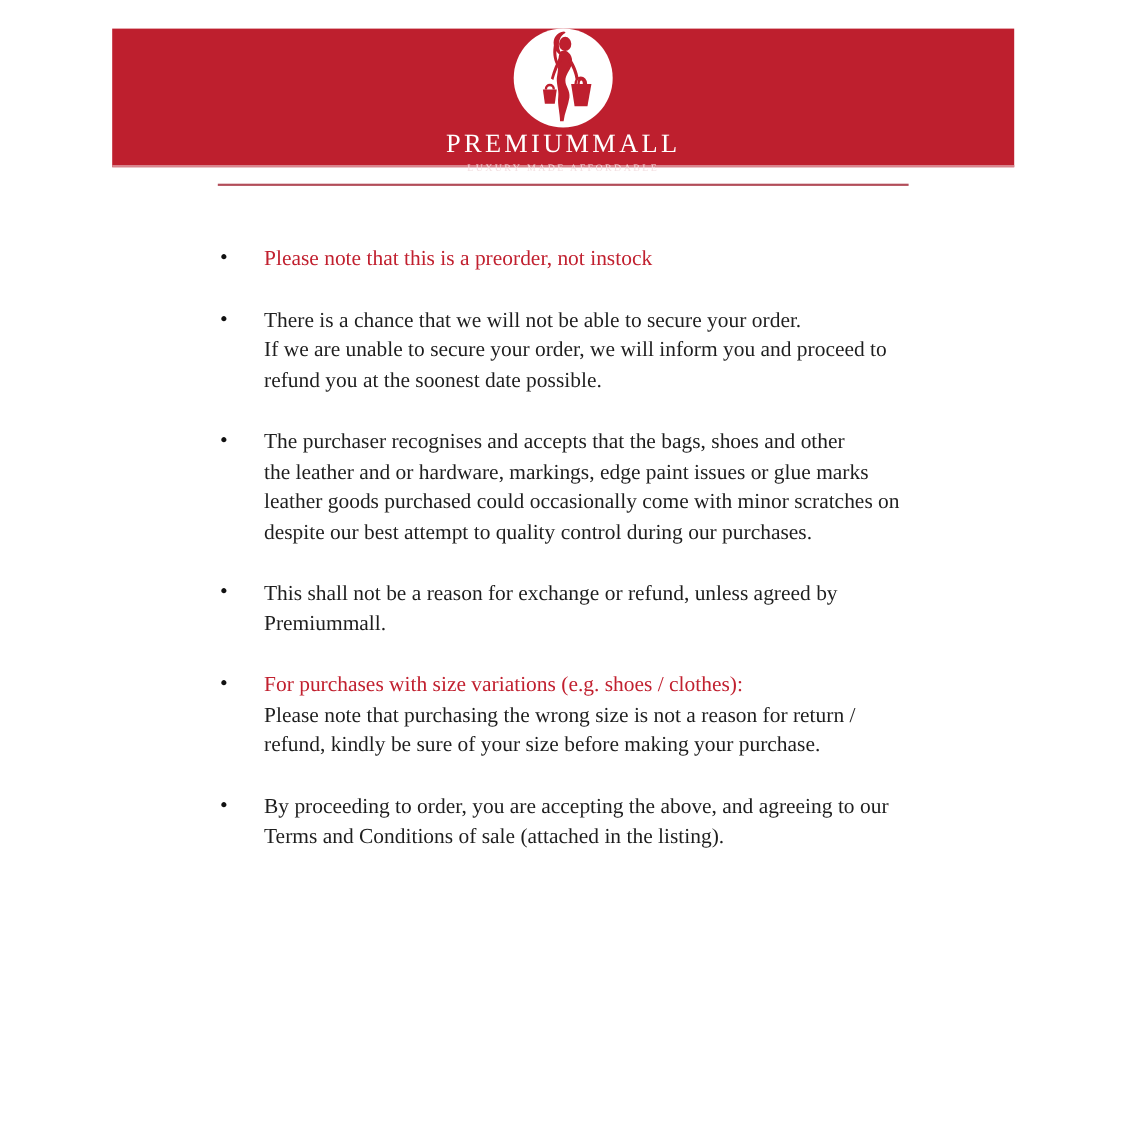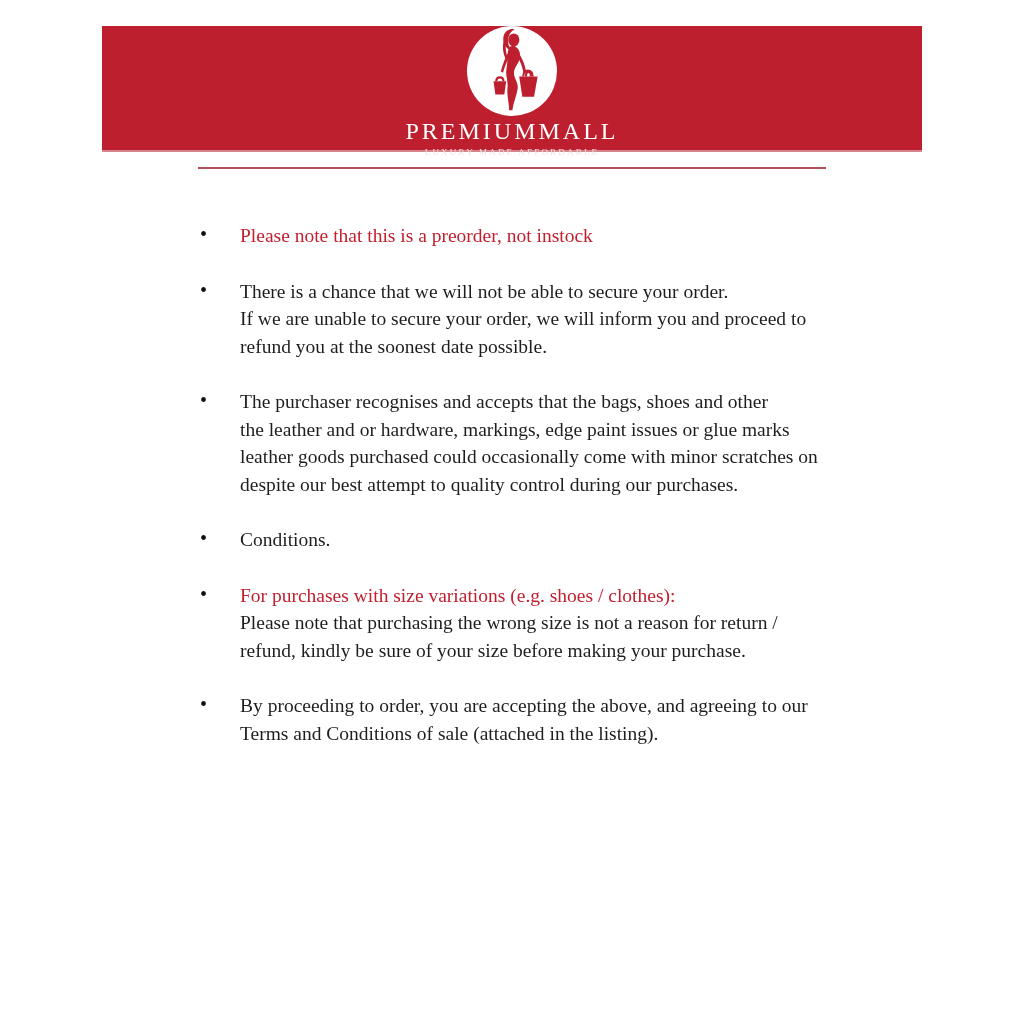--- a/index.html
+++ b/index.html
@@ -138,21 +138,22 @@
         </li>
         <li class="term-item">
           <span class="bullet-marker">•</span>
           <div class="term-line">The purchaser recognises and accepts that the bags, shoes and other</div>
           <div class="term-line">the leather and or hardware, markings, edge paint issues or glue marks</div>
           <div class="term-line">leather goods purchased could occasionally come with minor scratches on</div>
           <div class="term-line">despite our best attempt to quality control during our purchases.</div>
         </li>
         <li class="term-item">
           <span class="bullet-marker">•</span>
-          <div class="term-line">Conditions.</div>
+          <div class="term-line">This shall not be a reason for exchange or refund, unless agreed by</div>
+          <div class="term-line">Premiummall.</div>
         </li>
         <li class="term-item">
           <span class="bullet-marker">•</span>
           <div class="term-line emphasis">For purchases with size variations (e.g. shoes / clothes):</div>
           <div class="term-line">Please note that purchasing the wrong size is not a reason for return /</div>
           <div class="term-line">refund, kindly be sure of your size before making your purchase.</div>
         </li>
         <li class="term-item">
           <span class="bullet-marker">•</span>
           <div class="term-line">By proceeding to order, you are accepting the above, and agreeing to our</div>

